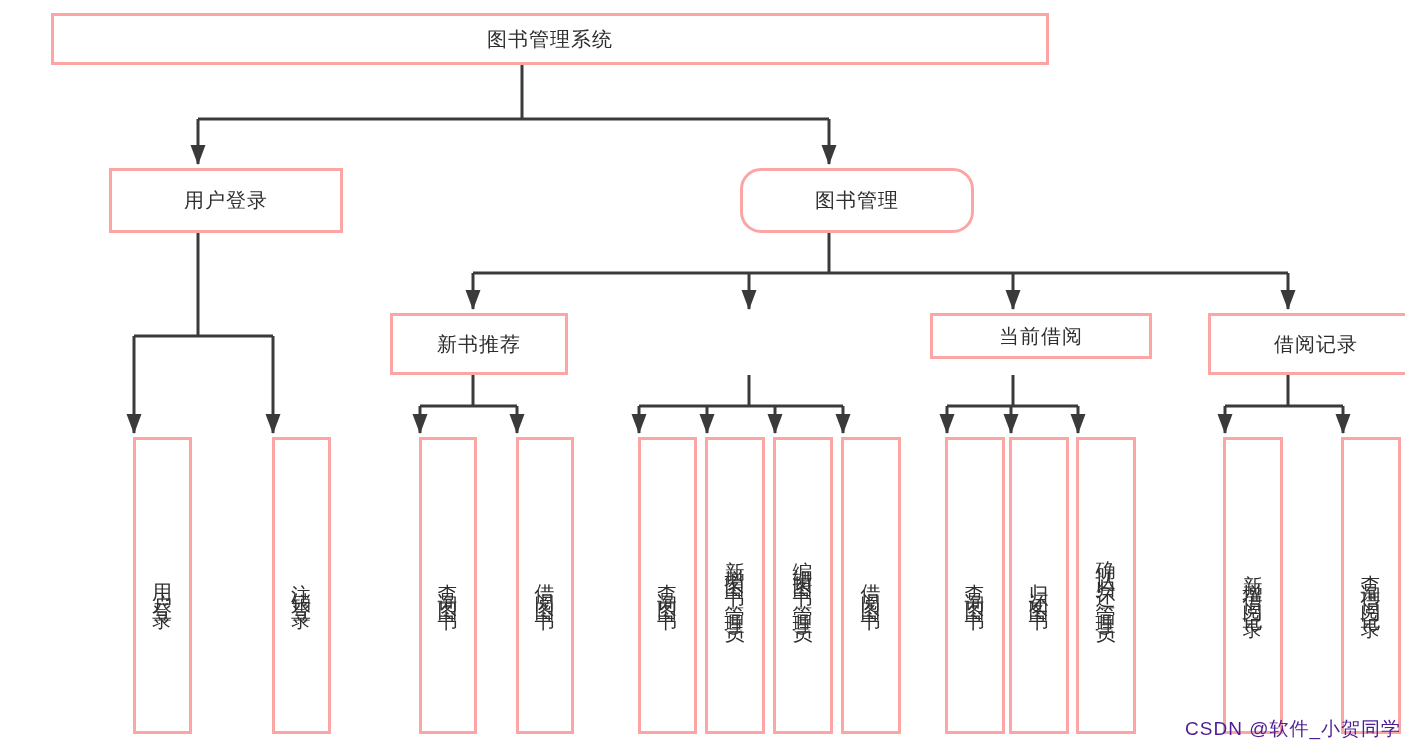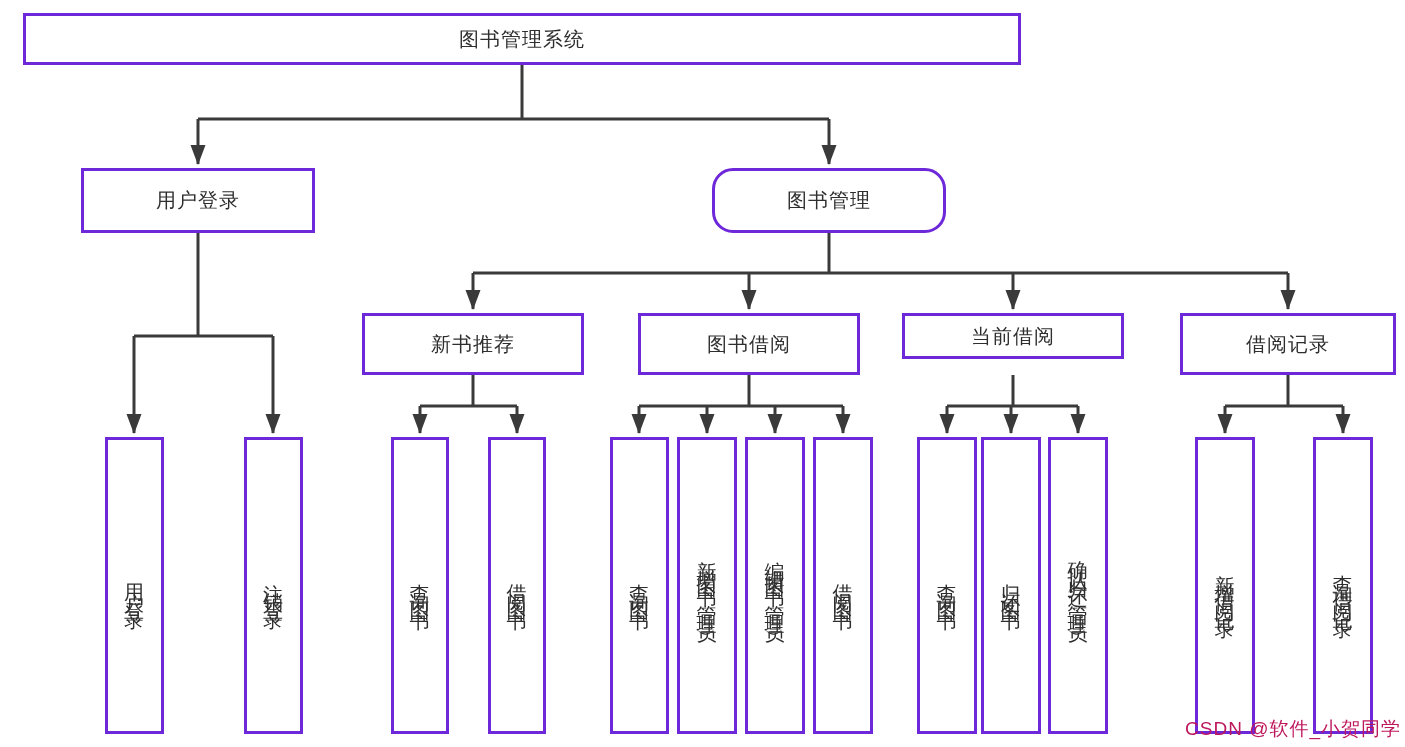--- a/index.html
+++ b/index.html
@@ -7,58 +7,59 @@
     position:relative;
     width:1405px;height:747px;
     background:#ffffff;
     font-family:"Liberation Sans","DejaVu Sans",sans-serif;
     overflow:hidden;
   }
   .wires{position:absolute;left:0;top:0;width:1405px;height:747px;}
   .node{
     position:absolute;
     box-sizing:border-box;
-    border:3px solid #6d28d9;
+    border:3px solid #fca5a5;
     background:#ffffff;
     color:#2e2e2e;
     display:flex;
     align-items:center;
     justify-content:center;
     font-size:20px;
     letter-spacing:1px;
     white-space:nowrap;
+    margin-left:28px;
   }
   
   .vnode span{
     writing-mode:vertical-rl;
     text-orientation:mixed;
     letter-spacing:9px;
     font-size:20px;
     line-height:1;
     white-space:nowrap;
   }
   
   .n-root{left:23px;top:13px;width:998px;height:52px;}
   .n-user-login{left:81px;top:168px;width:234px;height:65px;}
   .n-book-mgmt{left:712px;top:168px;width:234px;height:65px;border-radius:21px;}
-  .n-newbook{left:362px;top:313px;width:222px;height:62px;}
+  .n-newbook{left:362px;top:313px;width:178px;height:62px;}
   .n-bookborrow{left:638px;top:313px;width:222px;height:62px;}
   .n-currentborrow{left:902px;top:313px;width:222px;height:46px;}
   .n-borrowrec{left:1180px;top:313px;width:216px;height:62px;}
   
   .leaf{top:437px;height:297px;width:59px;}
   .l-1a{left:105px;} .l-1b{left:244px;}
   .l-2a{left:391px;width:58px;} .l-2b{left:488px;width:58px;}
   .l-3a{left:610px;} .l-3b{left:677px;width:60px;} .l-3c{left:745px;width:60px;} .l-3d{left:813px;width:60px;}
   .l-4a{left:917px;width:60px;} .l-4b{left:981px;width:60px;} .l-4c{left:1048px;width:60px;}
   .l-5a{left:1195px;width:60px;} .l-5b{left:1313px;width:60px;}
   .watermark{
     position:absolute;
     right:4px;bottom:5px;
-    color:#be185d;
+    color:#4c1d95;
     font-size:19px;
     letter-spacing:1px;
   }
 </style>
 </head>
 <body>
 
 <div class="canvas">
 
   <svg class="wires" viewBox="0 0 1405 747" xmlns="http://www.w3.org/2000/svg">
@@ -110,21 +111,20 @@
       <path d="M1343 406 V433" marker-end="url(#arrow)"></path>
     </g>
   </svg>
 
   <div class="node n-root">图书管理系统</div>
 
   <div class="node n-user-login">用户登录</div>
   <div class="node n-book-mgmt">图书管理</div>
 
   <div class="node n-newbook">新书推荐</div>
-  <div class="node n-bookborrow">图书借阅</div>
   <div class="node n-currentborrow">当前借阅</div>
   <div class="node n-borrowrec">借阅记录</div>
 
   <div class="node vnode leaf l-1a">
     <span>用户登录</span>
   </div>
   <div class="node vnode leaf l-1b">
     <span>注销登录</span>
   </div>
 

